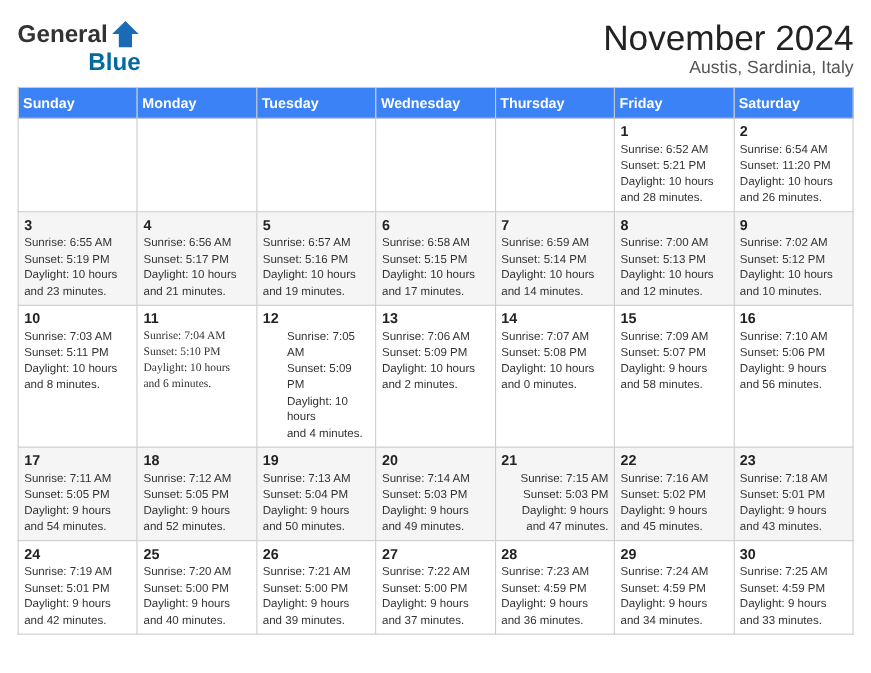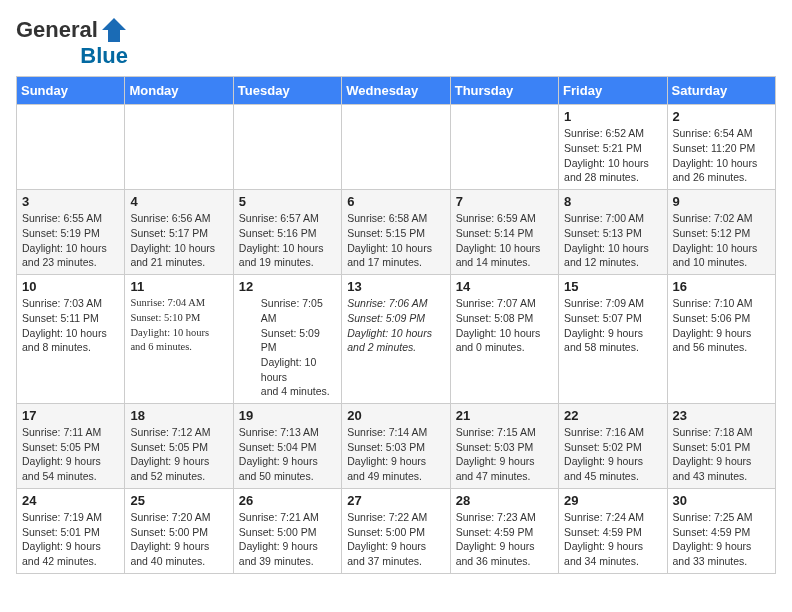--- a/index.html
+++ b/index.html
@@ -95,20 +95,24 @@
         <span class="logo-text logo-general">General</span>
         <svg class="logo-icon" viewBox="0 0 28 28">
           <polygon points="14,2 26,14 20,14 20,26 8,26 8,14 2,14" fill="#1a6bb5"></polygon>
         </svg>
       </div>
       <div style="display:flex;justify-content:flex-end;">
         <span class="logo-text logo-blue">Blue</span>
       </div>
     </div>
   </div>
+  <div class="title-block">
+    <div class="month-title">November 2024</div>
+    <div class="location">Austis, Sardinia, Italy</div>
+  </div>
 </div>
 
 <table>
   <thead>
     <tr>
     <th>Sunday</th>
         <th>Monday</th>
         <th>Tuesday</th>
         <th>Wednesday</th>
         <th>Thursday</th>
@@ -206,21 +210,21 @@
         </td>
         <td>
           <span class="day-num">12</span>
           <div class="day-detail" style="white-space: pre-line; margin-left: 22px;">Sunrise: 7:05 AM
 Sunset: 5:09 PM
 Daylight: 10 hours
 and 4 minutes.</div>
         </td>
         <td>
           <span class="day-num">13</span>
-          <div class="day-detail" style="white-space: pre-line; font-style: italic;">Sunrise: 7:06 AM
+          <div class="day-detail" style="white-space: pre-line;">Sunrise: 7:06 AM
 Sunset: 5:09 PM
 Daylight: 10 hours
 and 2 minutes.</div>
         </td>
         <td>
           <span class="day-num">14</span>
           <div class="day-detail" style="white-space: pre-line;">Sunrise: 7:07 AM
 Sunset: 5:08 PM
 Daylight: 10 hours
 and 0 minutes.</div>
@@ -264,21 +268,21 @@
         </td>
         <td>
           <span class="day-num">20</span>
           <div class="day-detail" style="white-space: pre-line;">Sunrise: 7:14 AM
 Sunset: 5:03 PM
 Daylight: 9 hours
 and 49 minutes.</div>
         </td>
         <td>
           <span class="day-num">21</span>
-          <div class="day-detail" style="white-space: pre-line;">Sunrise: 7:15 AM
+          <div class="day-detail" style="white-space: pre-line; text-align: right;">Sunrise: 7:15 AM
 Sunset: 5:03 PM
 Daylight: 9 hours
 and 47 minutes.</div>
         </td>
         <td>
           <span class="day-num">22</span>
           <div class="day-detail" style="white-space: pre-line;">Sunrise: 7:16 AM
 Sunset: 5:02 PM
 Daylight: 9 hours
 and 45 minutes.</div>

